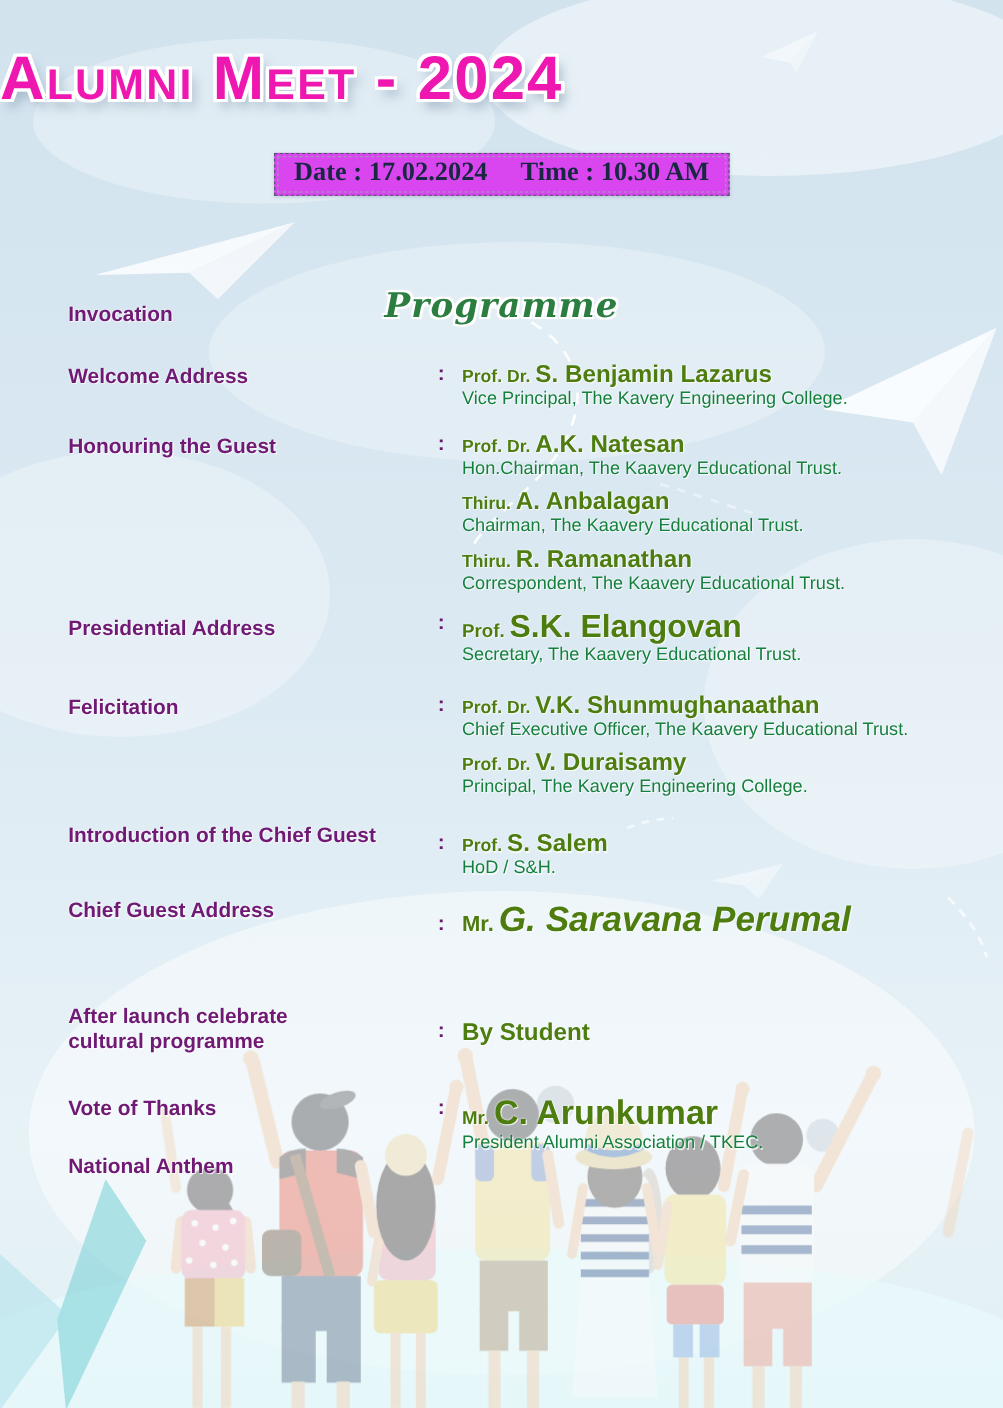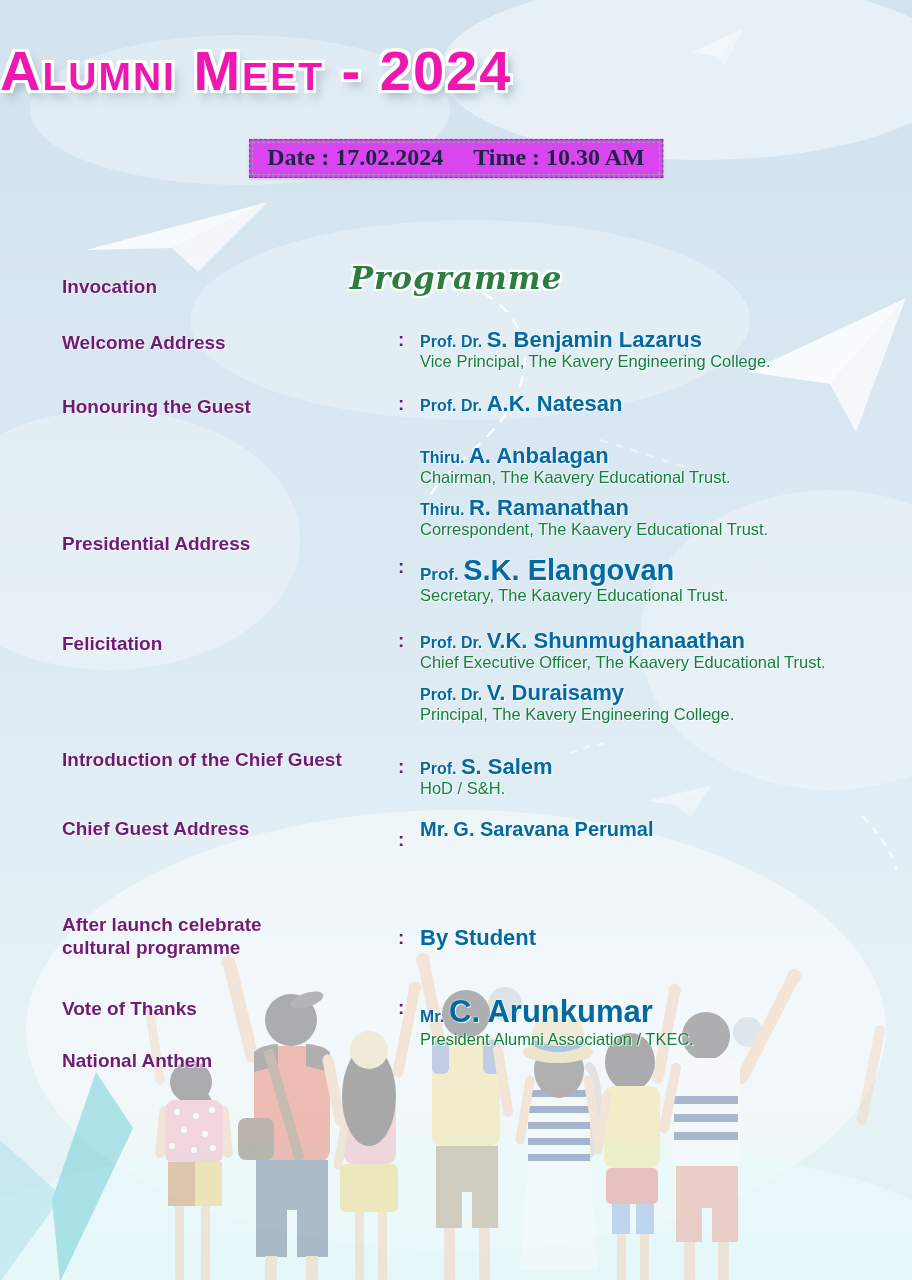--- a/index.html
+++ b/index.html
@@ -50,29 +50,29 @@
   }
   .label.wrap { width:255px; }
 
   .entry { position:absolute; left:398px; }
   .entry .colon {
     position:absolute; left:0; top:1px; font-weight:bold;
     color:#6a1b6e; font-size:19px;
   }
   .entry .content { margin-left:22px; }
   .nameline {
-    color:#0369a1; font-weight:bold; line-height:1.05;
+    color:#4d7c0f; font-weight:bold; line-height:1.05;
     text-shadow:0 0 2px rgba(255,255,255,.95), 1px 1px 0 rgba(255,255,255,.75);
   }
   .prefix { font-size:16px; }
   .name   { font-size:22px; }
   .entry.size-lg  .prefix { font-size:17px; }
   .entry.size-lg  .name   { font-size:29px; }
   .entry.size-xl  .prefix { font-size:20px; }
-  .entry.size-xl  .name   { font-size:20px; }
+  .entry.size-xl  .name   { font-size:32px;font-style:italic; }
   .entry.size-md2 .prefix { font-size:17px; }
   .entry.size-md2 .name   { font-size:31px; }
   .entry.plain .name { font-size:22px; }
   .role {
     font-size:16.5px; font-weight:normal; color:#15803d; margin-top:1px;
     text-shadow:0 0 2px rgba(255,255,255,.95), 1px 1px 0 rgba(255,255,255,.75);
   }
 </style>
 </head>
 <body>
@@ -254,40 +254,41 @@
     <div class="datebox-inner">
       <span>Date : 17.02.2024</span><span class="gap"></span><span>Time : 10.30 AM</span>
     </div>
   </div>
 
   <div class="programme">Programme</div>
 
   <div class="label" style="top:276px">Invocation</div>
   <div class="label" style="top:332px">Welcome Address</div>
   <div class="label" style="top:396px">Honouring the Guest</div>
-  <div class="label" style="top:533px">Presidential Address</div>
+  <div class="label" style="top:561px">Presidential Address</div>
   <div class="label" style="top:633px">Felicitation</div>
   <div class="label" style="top:749px">Introduction of the Chief Guest</div>
   <div class="label" style="top:818px">Chief Guest Address</div>
   <div class="label wrap" style="top:914px">After launch celebrate cultural programme</div>
   <div class="label" style="top:998px">Vote of Thanks</div>
   <div class="label" style="top:1050px">National Anthem</div>
 
   <div class="entry" style="top:328px">
     <span class="colon">:</span>
     <div class="content">
       <div class="nameline"><span class="prefix">Prof. Dr.</span> <span class="name">S. Benjamin Lazarus</span></div>
       <div class="role">Vice Principal, The Kavery Engineering College.</div>
     </div>
   </div>
 
   <div class="entry" style="top:392px">
     <span class="colon">:</span>
     <div class="content">
       <div class="nameline"><span class="prefix">Prof. Dr.</span> <span class="name">A.K. Natesan</span></div>
+      <div class="role">Hon.Chairman, The Kaavery Educational Trust.</div>
     </div>
   </div>
 
   <div class="entry" style="top:444px">
     <div class="content">
       <div class="nameline"><span class="prefix">Thiru.</span> <span class="name">A. Anbalagan</span></div>
       <div class="role">Chairman, The Kaavery Educational Trust.</div>
     </div>
   </div>
 

